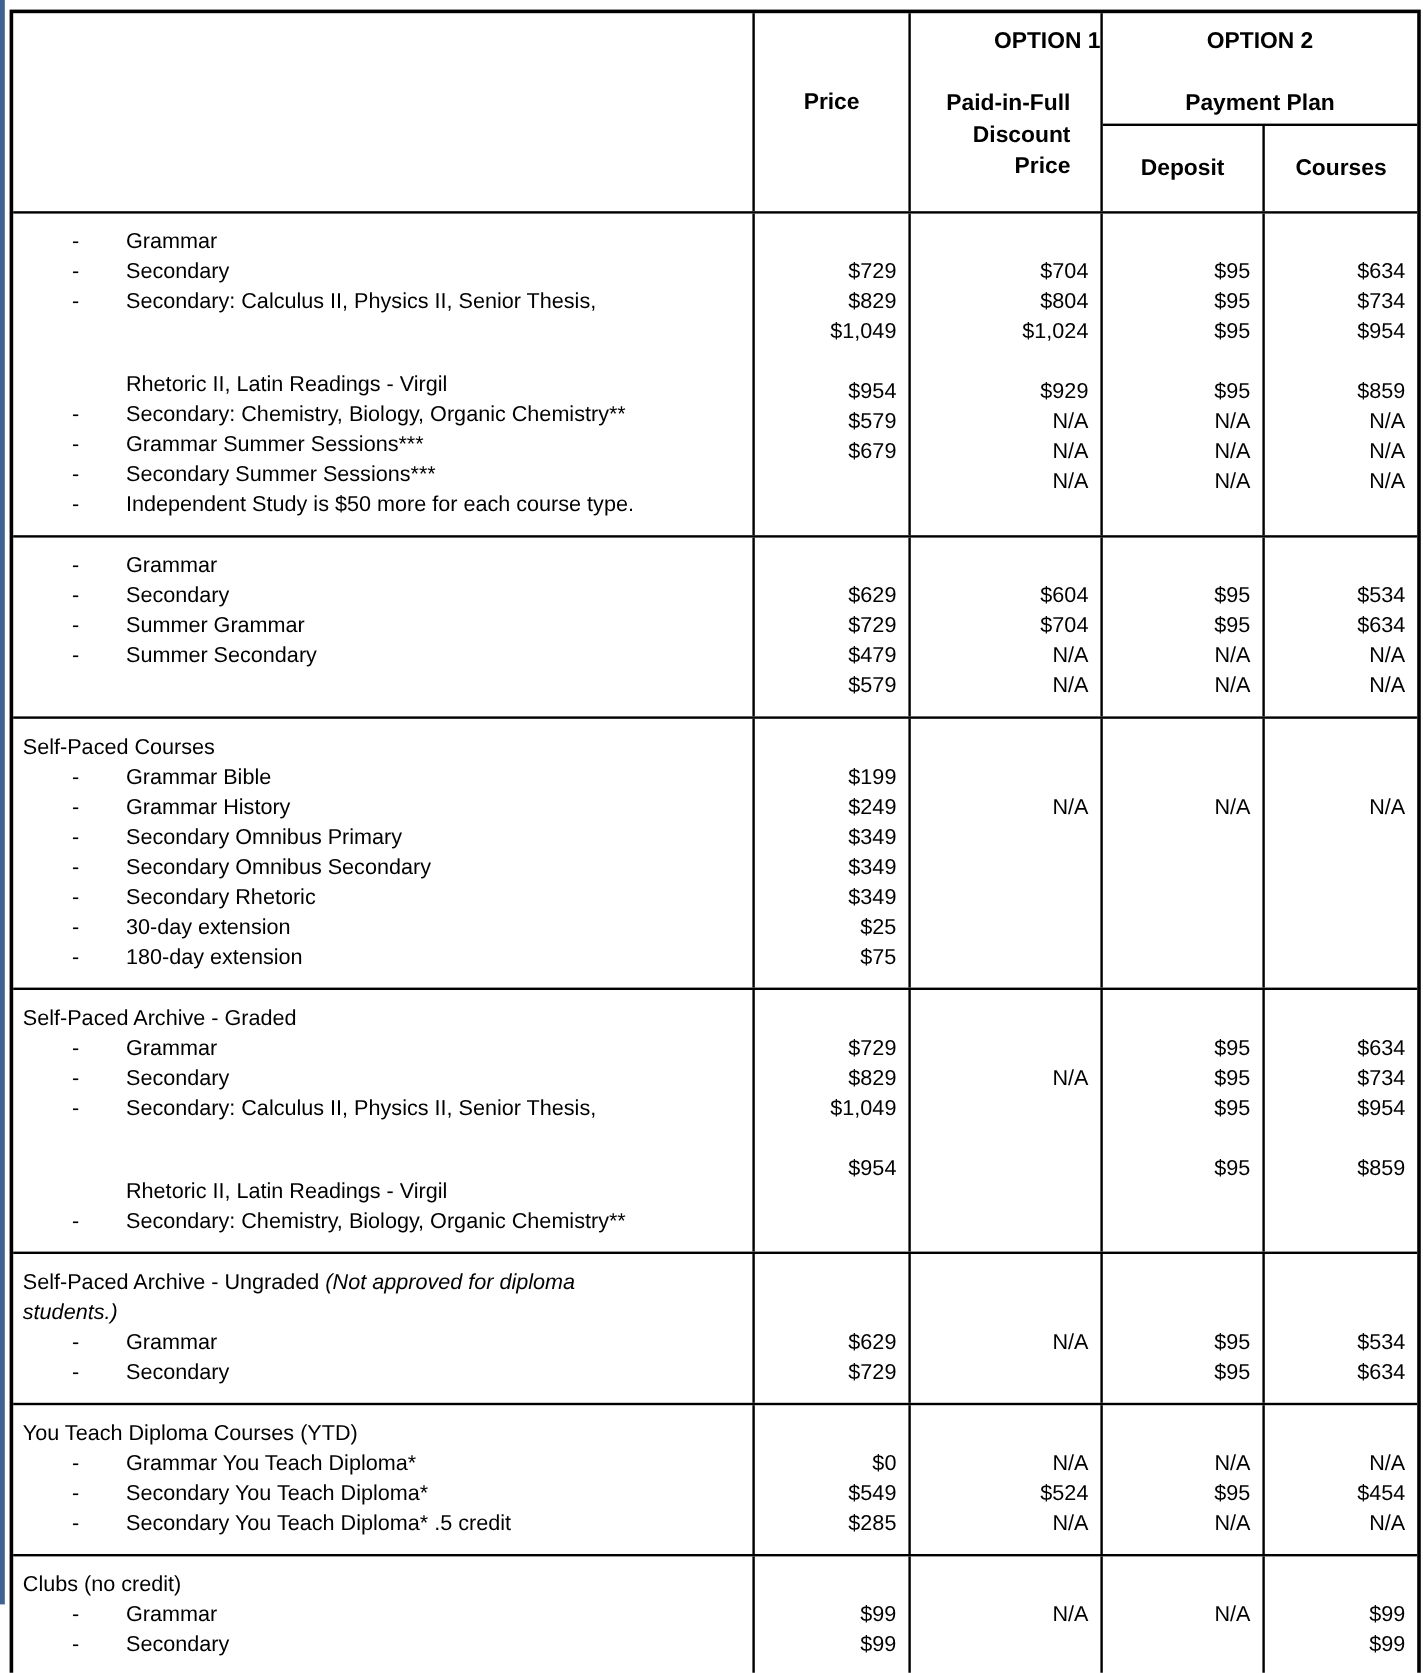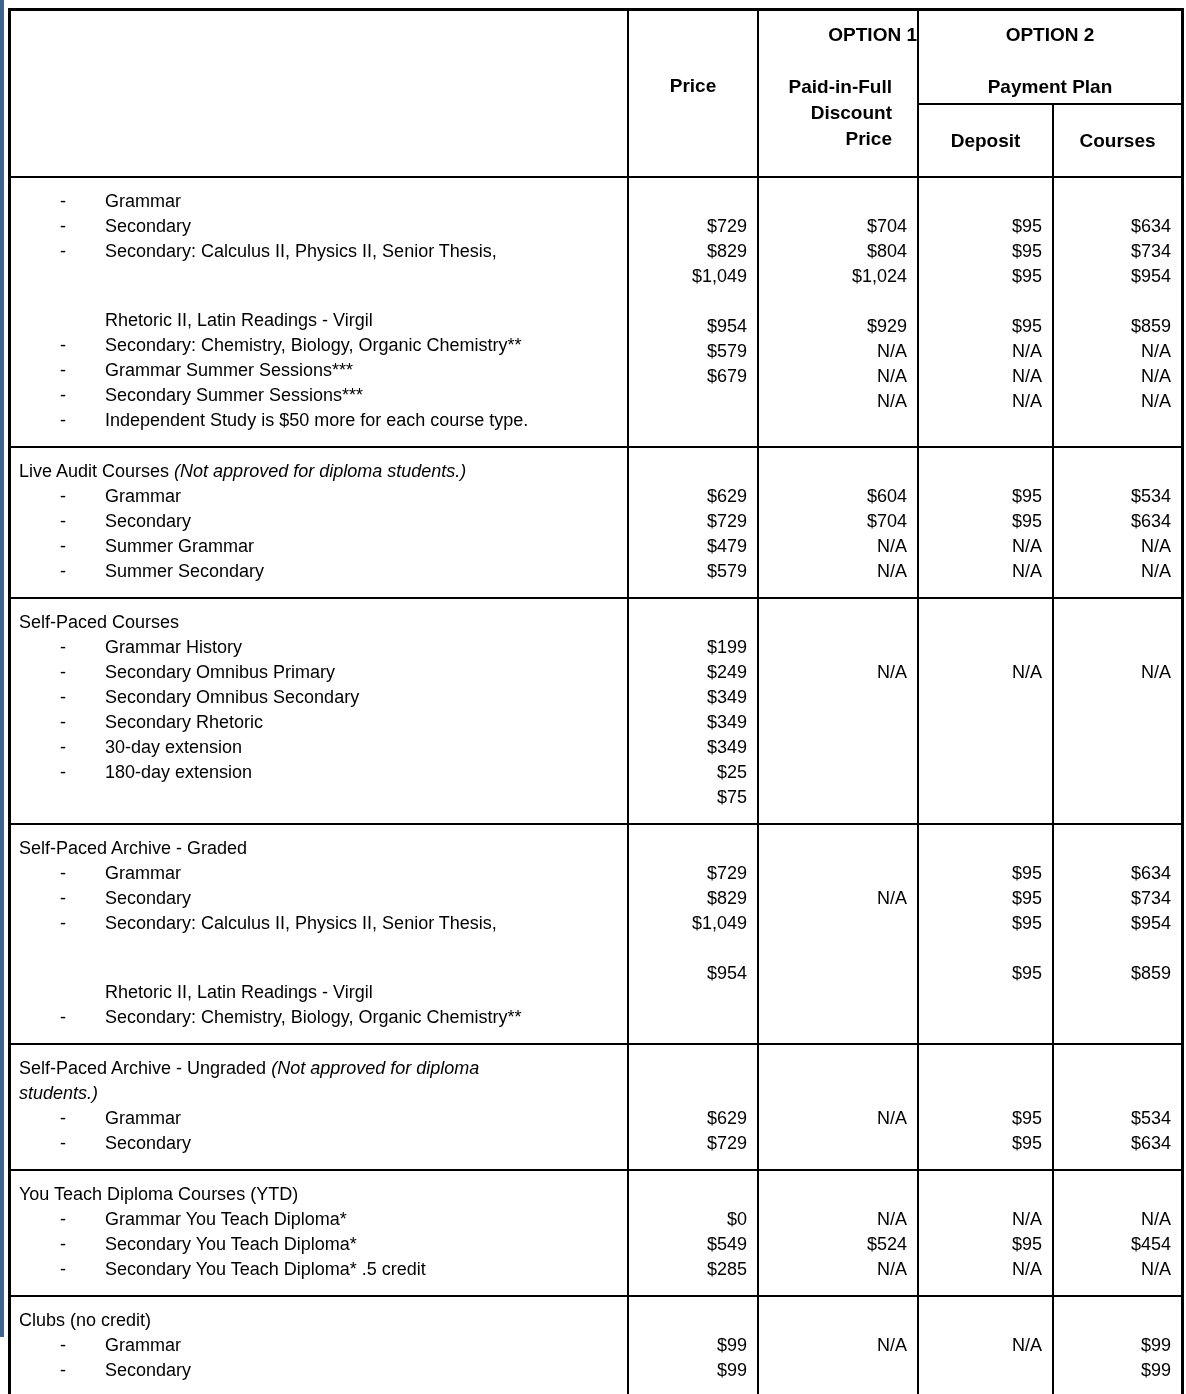--- a/index.html
+++ b/index.html
@@ -136,21 +136,20 @@
           <div class="line value">$954</div>
           <div class="line value"></div>
           <div class="line value">$859</div>
           <div class="line value">N/A</div>
           <div class="line value">N/A</div>
           <div class="line value">N/A</div>
         </div>
       </div>
       <div class="section">
         <div class="cell label-cell">
-          <div class="line title"><span>Live Audit Courses </span><span class="note">(Not approved for diploma students.)</span></div>
           <div class="line item"><span class="dash">-</span><span>Grammar</span></div>
           <div class="line item"><span class="dash">-</span><span>Secondary</span></div>
           <div class="line item"><span class="dash">-</span><span>Summer Grammar</span></div>
           <div class="line item"><span class="dash">-</span><span>Summer Secondary</span></div>
         </div>
         <div class="cell value-cell">
           <div class="line value"></div>
           <div class="line value">$629</div>
           <div class="line value">$729</div>
           <div class="line value">$479</div>
@@ -174,20 +173,21 @@
           <div class="line value"></div>
           <div class="line value">$534</div>
           <div class="line value">$634</div>
           <div class="line value">N/A</div>
           <div class="line value">N/A</div>
         </div>
       </div>
       <div class="section">
         <div class="cell label-cell">
           <div class="line title"><span>Self-Paced Courses</span></div>
+          <div class="line item"><span class="dash">-</span><span>Grammar Bible</span></div>
           <div class="line item"><span class="dash">-</span><span>Grammar History</span></div>
           <div class="line item"><span class="dash">-</span><span>Secondary Omnibus Primary</span></div>
           <div class="line item"><span class="dash">-</span><span>Secondary Omnibus Secondary</span></div>
           <div class="line item"><span class="dash">-</span><span>Secondary Rhetoric</span></div>
           <div class="line item"><span class="dash">-</span><span>30-day extension</span></div>
           <div class="line item"><span class="dash">-</span><span>180-day extension</span></div>
         </div>
         <div class="cell value-cell">
           <div class="line value"></div>
           <div class="line value">$199</div>

